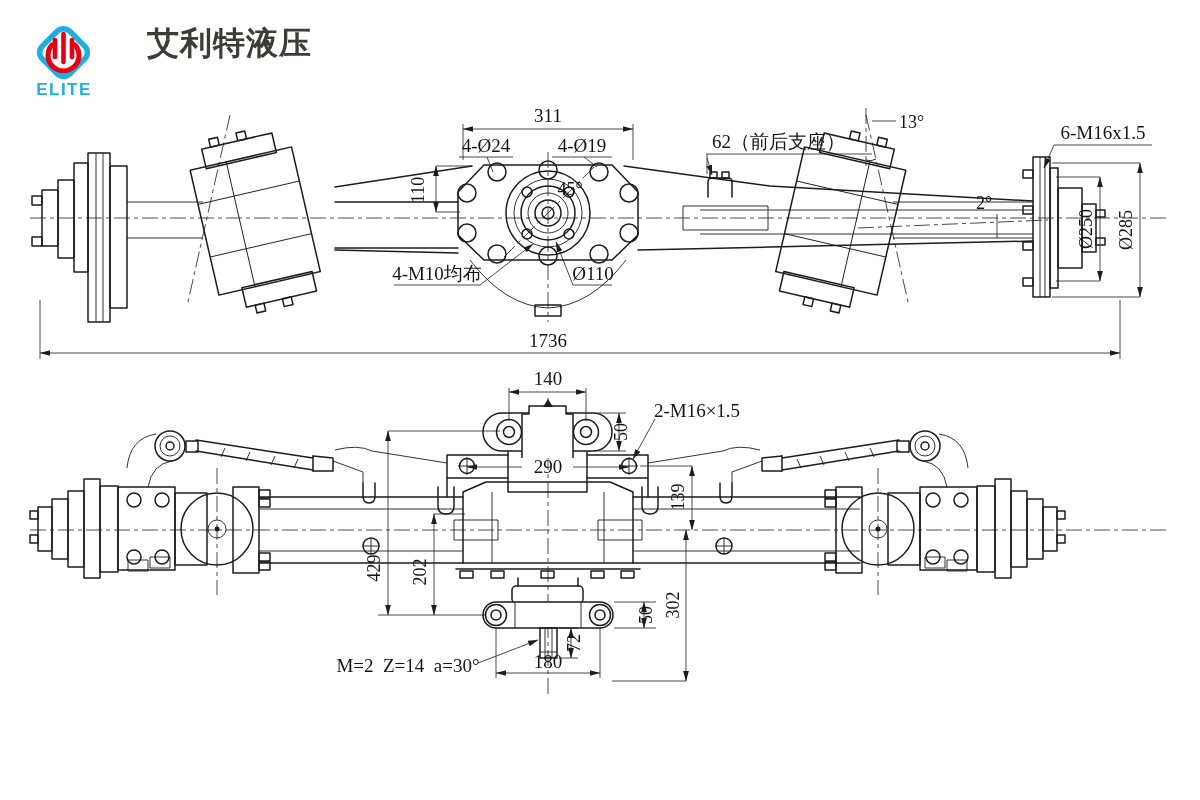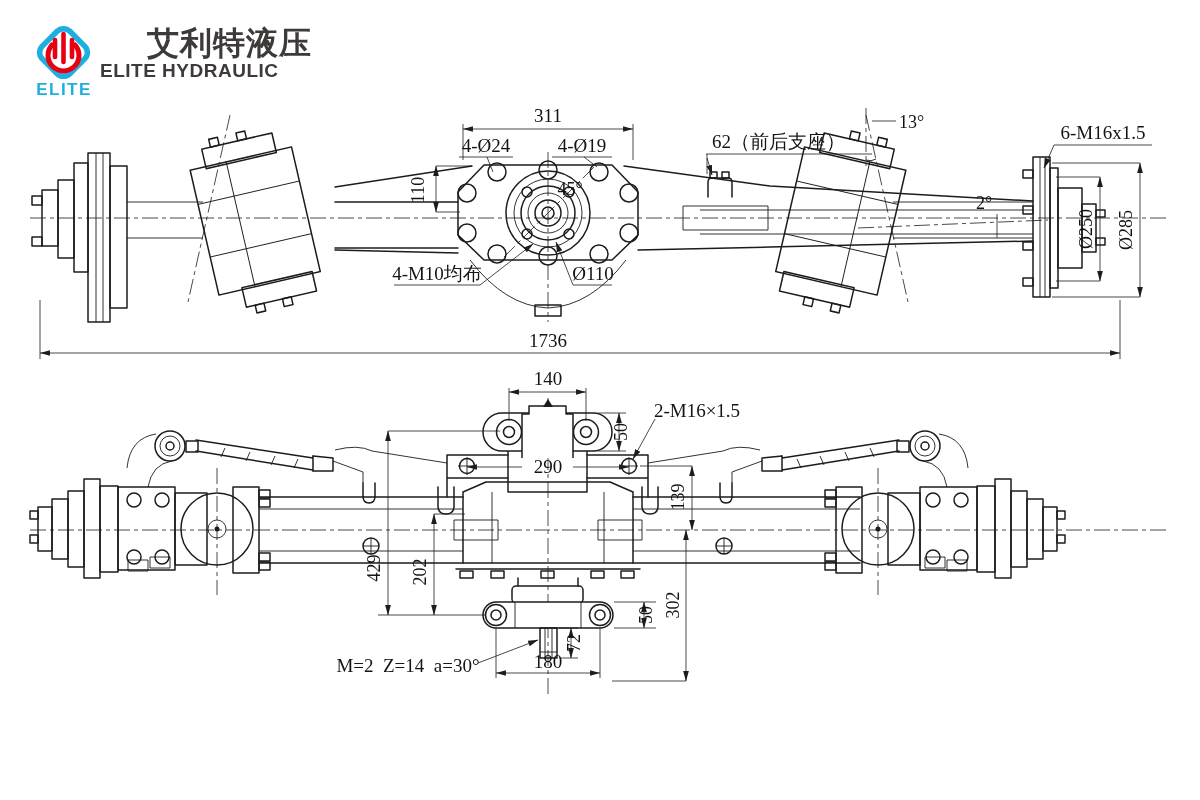--- a/index.html
+++ b/index.html
@@ -32,21 +32,20 @@
       <g stroke="#e60012" fill="none" stroke-linecap="round">
         <path d="M52 45 A15.5 15.5 0 1 0 75 45" stroke-width="5"></path>
         <path d="M55 40 V57" stroke-width="4.6"></path>
         <path d="M63.5 34 V62" stroke-width="4.6"></path>
         <path d="M72 40 V57" stroke-width="4.6"></path>
       </g>
     </g>
     <text x="64" y="95" text-anchor="middle" font-size="17" font-weight="bold" letter-spacing="1.5" fill="#1faee0">ELITE</text>
   </svg>
   <div class="brand-cn">艾利特液压</div>
-  <div class="brand-en">ELITE HYDRAULIC</div>
 
   <svg width="1200" height="800" viewBox="0 0 1200 800">
     <defs>
       <marker id="ar" viewBox="0 0 12 8" refX="11.5" refY="4" markerWidth="13" markerHeight="9" orient="auto-start-reverse">
           <path d="M12 4 L0 .7 L0 7.3 Z" fill="#1c1c1c"></path>
         </marker>
     </defs>
 
     <g>
 

